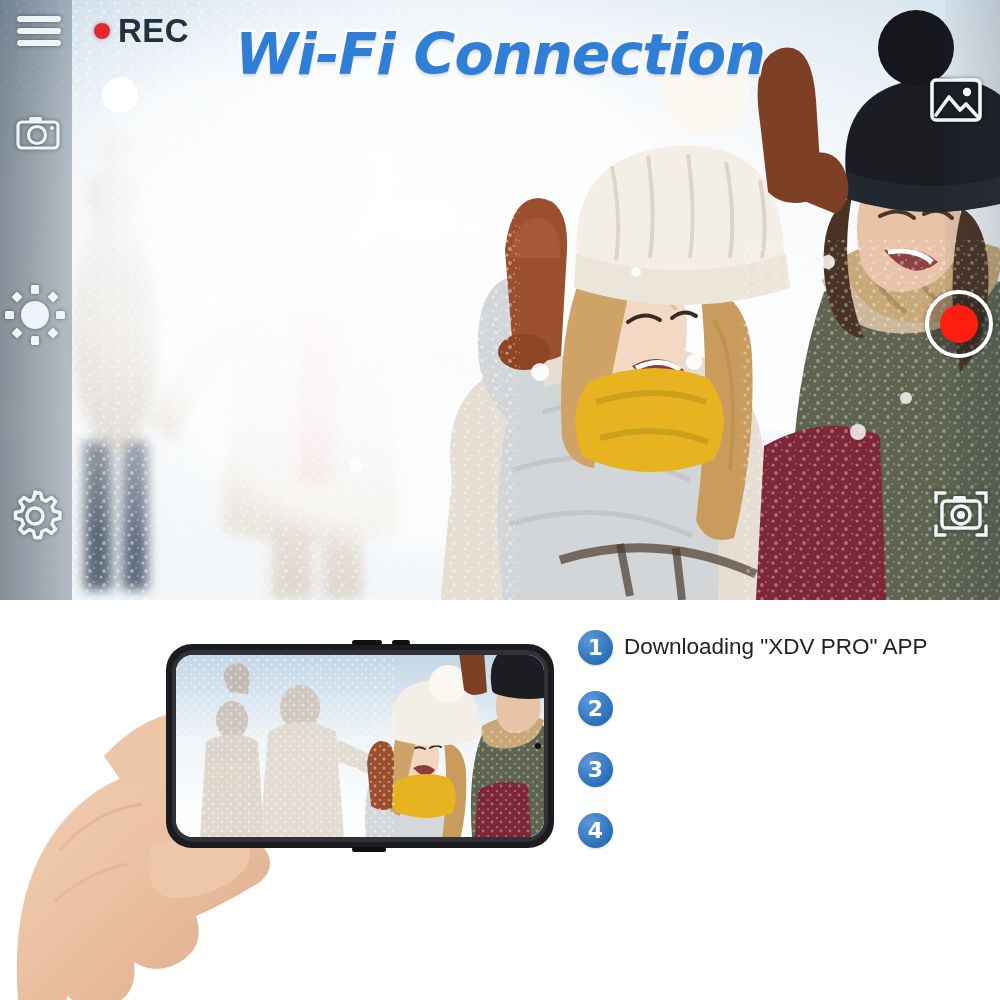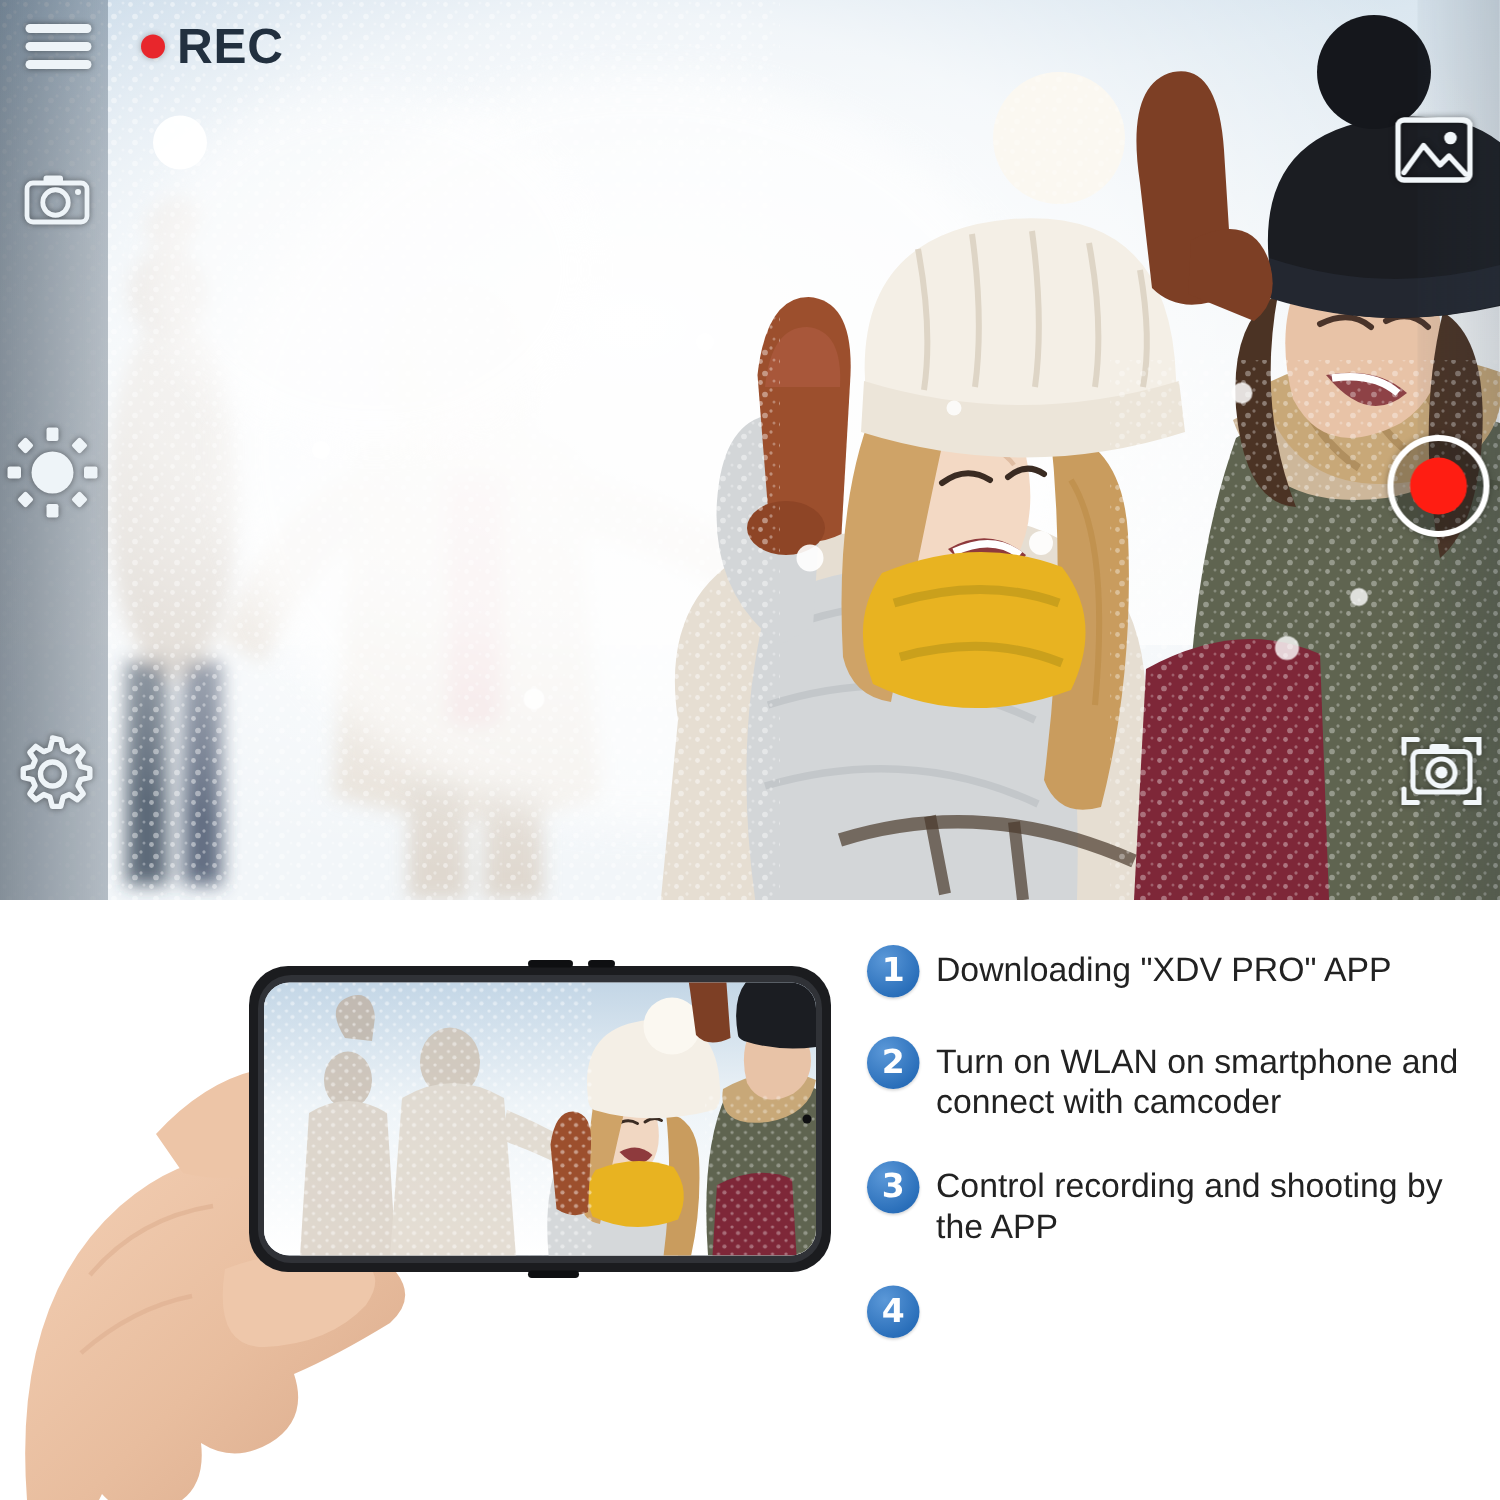--- a/index.html
+++ b/index.html
@@ -322,20 +322,21 @@
   <div class="rec-wrap">
     <span class="rec-dot"></span>
     <span class="rec-text">REC</span>
   </div>
 
 
   <div class="rec-ring">
     <div class="inner"></div>
   </div>
 
+  <div class="title">Wi-Fi Connection</div>
 </div>
 
 <div class="bottom">
 
   <div class="phone-area">
     <svg class="phone-svg" viewBox="0 0 570 400">
       <defs>
         <linearGradient id="skin" x1="0" y1="0" x2="1" y2="1">
           <stop offset="0%" stop-color="#f3cfb4"></stop>
           <stop offset="55%" stop-color="#e8bd9e"></stop>
@@ -416,23 +417,21 @@
     </svg>
   </div>
 
   <div class="steps">
     <div class="step">
       <div class="step-num">1</div>
       <div class="step-text">Downloading "XDV PRO" APP</div>
     </div>
     <div class="step">
       <div class="step-num">2</div>
-      <div class="step-text">Turn on WLAN on smartphone and connect with camcoder</div>
     </div>
     <div class="step">
       <div class="step-num">3</div>
-      <div class="step-text">Control recording and shooting by the APP</div>
     </div>
     <div class="step">
       <div class="step-num">4</div>
     </div>
   </div>
 </div>
 
 </body></html>

